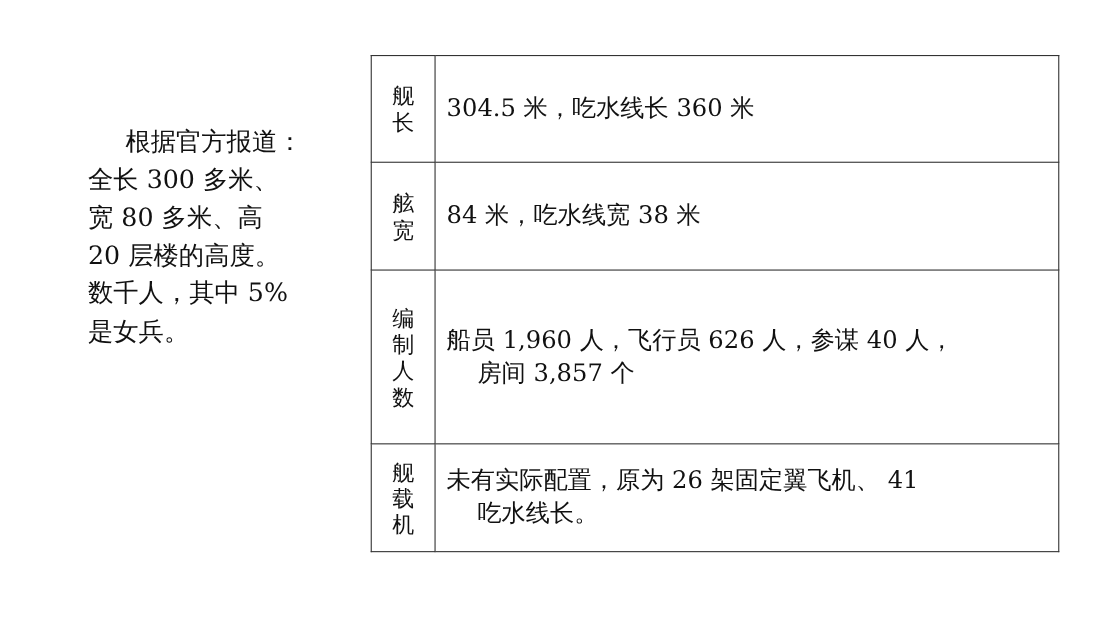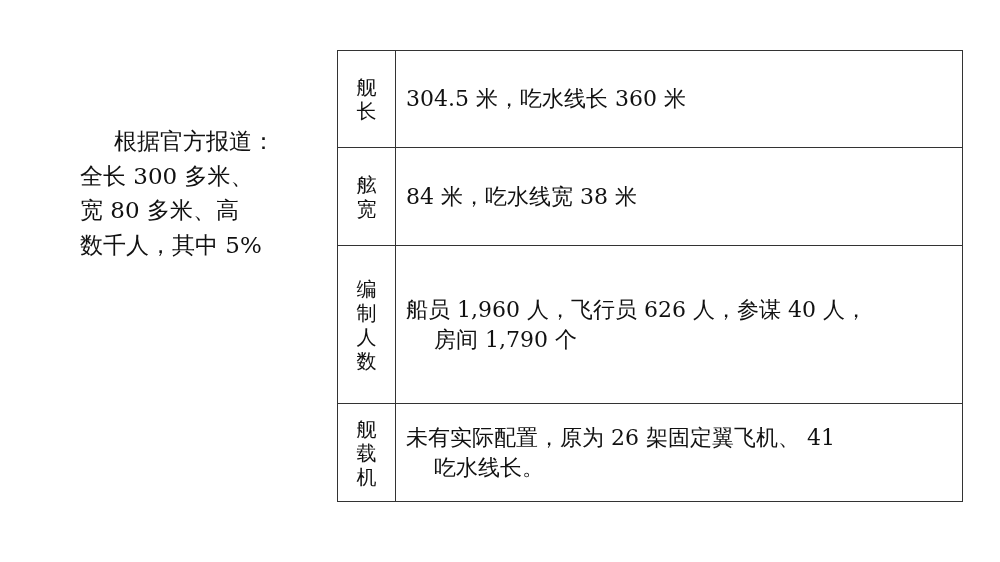--- a/index.html
+++ b/index.html
@@ -1,35 +1,37 @@
 <!DOCTYPE html>
 <html><head>
 <meta charset="utf-8">
 <style>
   html, body { margin:0; padding:0; }
   body { width:1000px; height:562px; background:#ffffff; position:relative; overflow:hidden;
          font-family:"DejaVu Serif","Liberation Serif", serif; color:#111; }
-  .left-text { position:absolute; left:80px; top:124px; width:240px; font-size:23px; line-height:34.5px; }
+  .left-text { position:absolute; left:80px; top:112px; width:240px; font-size:23px; line-height:34.5px; }
   .left-text .line { white-space:nowrap; }
   .left-text .indent { padding-left:34px; }
   table.spec { position:absolute; left:337px; top:50px; width:626px; border-collapse:collapse; }
   table.spec td { border:1.5px solid #333; vertical-align:middle; }
   td.label { width:57px; text-align:center; font-size:20px; line-height:24px; padding:0; }
   td.label span { display:block; }
   td.value { font-size:22px; line-height:30px; padding:0 12px 0 10px; }
   .value .cont { padding-left:28px; }
 </style>
 </head>
 <body>
 
 <div class="left-text">
   <div class="line indent">根据官方报道：</div>
   <div class="line">全长 300 多米、</div>
   <div class="line">宽 80 多米、高</div>
+  <div class="line">20 层楼的高度。</div>
   <div class="line">数千人，其中 5%</div>
+  <div class="line">是女兵。</div>
 </div>
 
 <table class="spec">
   <tbody>
       <tr style="height:97px">
     <td class="label">
       <span>舰</span>
       <span>长</span>
     </td>
     <td class="value">
@@ -47,21 +49,21 @@
   </tr>
   <tr style="height:158px">
     <td class="label">
       <span>编</span>
       <span>制</span>
       <span>人</span>
       <span>数</span>
     </td>
     <td class="value">
       <div>船员 1,960 人，飞行员 626 人，参谋 40 人，</div>
-      <div class="cont">房间 1,790 个</div>
+      <div class="cont">房间 3,857 个</div>
     </td>
   </tr>
   <tr style="height:98px">
     <td class="label">
       <span>舰</span>
       <span>载</span>
       <span>机</span>
     </td>
     <td class="value">
       <div>未有实际配置，原为 26 架固定翼飞机、 41</div>

